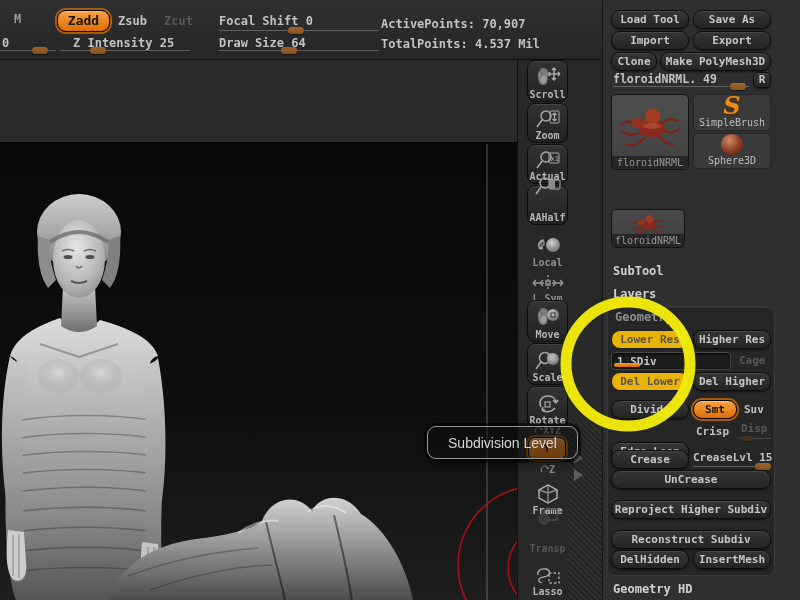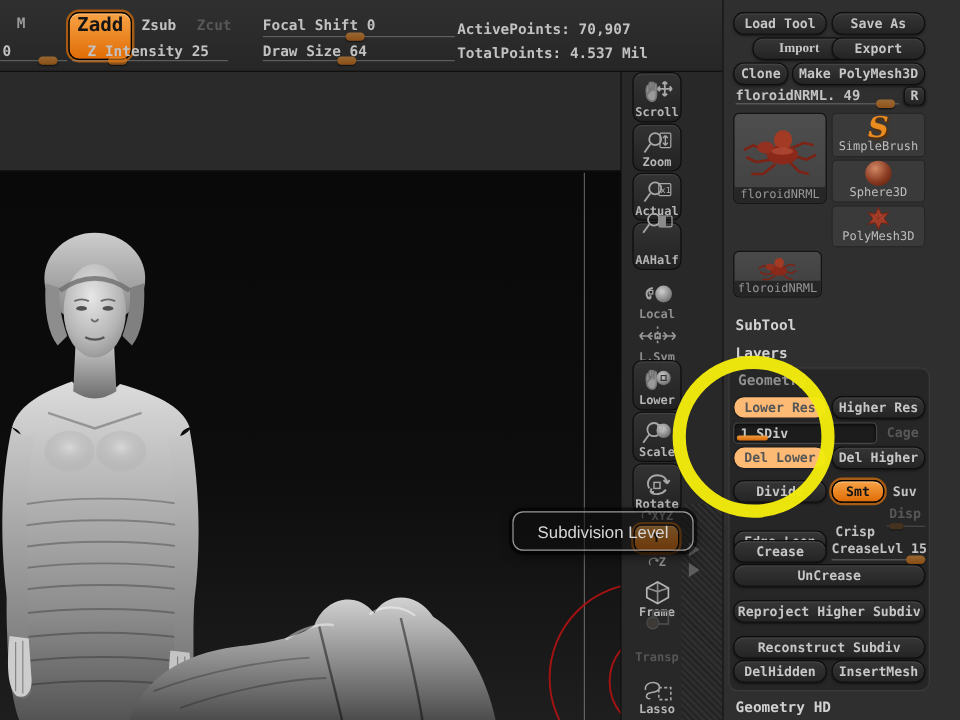--- a/index.html
+++ b/index.html
@@ -18,21 +18,21 @@
   .track{position:absolute;height:1px;background:#8a8a8a;opacity:.55;}
   .handle{position:absolute;width:16px;height:7px;border-radius:4px;
           background:linear-gradient(#f59b3c,#dd6f08);box-shadow:0 1px 1px #000;}
   
   .btn{position:absolute;height:19px;border-radius:9px;
        background:linear-gradient(#363636,#242424);
        border:1px solid #0e0e0e;color:#c6c6c6;
        font-size:11px;font-weight:bold;text-align:center;line-height:17px;
        box-shadow:inset 0 1px 0 rgba(255,255,255,.09),0 1px 2px rgba(0,0,0,.55);
        white-space:nowrap;overflow:hidden;}
-  .btn.disabled{background:#fdba74;color:#565656;border-color:#1c1c1c;
+  .btn.disabled{background:#eab308;color:#565656;border-color:#1c1c1c;
        box-shadow:inset 0 1px 0 rgba(255,255,255,.03);}
   .btn.orange{background:linear-gradient(#f7a245,#e06d06);color:#151515;
        border:1px solid #000;box-shadow:0 0 0 2px #a85b12, inset 0 1px 0 rgba(255,255,255,.35);}
   .hdr{position:absolute;font-size:12px;font-weight:bold;color:#d2d2d2;white-space:nowrap;}
   
   .canvas{left:0;top:60px;width:518px;height:540px;overflow:hidden;
           border-right:1px solid #101010;background:#0b0b0b;}
   .canvas-gray{position:absolute;left:0;top:0;width:518px;height:83px;background:#2a2a2a;
           border-bottom:1px solid #060606;}
   .canvas-black{position:absolute;left:0;top:83px;width:518px;height:457px;
@@ -81,21 +81,21 @@
         display:flex;align-items:center;justify-content:center;white-space:nowrap;}
   .ring{z-index:60;pointer-events:none;}
 </style>
 </head>
 <body>
 
 <div id="stage">
 
   <div class="abs topbar">
     <div class="lbl faint" style="left:14px;top:12px;">M</div>
-    <div class="btn orange" style="left:57px;top:10px;width:53px;height:40px;line-height:20px;font-size:16px;">Zadd</div>
+    <div class="btn orange" style="left:57px;top:10px;width:53px;height:22px;line-height:20px;font-size:13px;">Zadd</div>
     <div class="lbl" style="left:118px;top:14px;">Zsub</div>
     <div class="lbl dim" style="left:164px;top:14px;">Zcut</div>
 
     <div class="lbl" style="left:219px;top:14px;">Focal Shift 0</div>
     <div class="track" style="left:219px;top:30px;width:160px;">
       <div class="handle" style="left:69px;top:-3px;"></div>
     </div>
 
     <div class="lbl" style="left:2px;top:36px;">0</div>
     <div class="track" style="left:0px;top:50px;width:56px;">
@@ -293,21 +293,21 @@
               </radialGradient>
             </defs>
           <circle cx="19" cy="10" r="7" fill="url(#gs1)"></circle>
           <path d="M10,5 C4,6 3,12 8,14 M8,14 L5,13 M8,14 L8,11" fill="none" stroke="#a8a8a8" stroke-width="1.6"></path>
           <rect x="7" y="7" width="3" height="3" fill="none" stroke="#a8a8a8" stroke-width="1"></rect>
         </svg>
         </span>
       <span class="tl dim2">Local</span>
     </div>
 
-    <div class="tflat" style="top:210px;height:34px;justify-content:space-between;">
+    <div class="tflat" style="top:210px;height:34px;">
       <span class="icon">
         <svg width="34" height="20" viewBox="0 0 34 20" fill="none" stroke="#989898" stroke-width="1.4">
           <path d="M17,2 L17,18" stroke-dasharray="2 2"></path>
           <path d="M2,10 L13,10 M21,10 L32,10 M2,10 L5,7 M2,10 L5,13 M32,10 L29,7 M32,10 L29,13"></path>
           <path d="M9,10 L12,7 M9,10 L12,13 M25,10 L22,7 M25,10 L22,13"></path>
           <rect x="15" y="8" width="4" height="4"></rect>
         </svg>
         </span>
       <span class="tl dim2">L.Sym</span>
     </div>
@@ -319,21 +319,21 @@
               <radialGradient id="gs2" cx=".4" cy=".35" r=".8">
             <stop offset="0" stop-color="#cfcfcf"></stop>
                 <stop offset="1" stop-color="#5a5a5a"></stop>
               </radialGradient>
             </defs>
           <path d="M4,13 C3,8 4,5 6,5 L6,11 M6,5 C6,2 8,2 8,5 L8,10 M8,5 C8,2 10,2 10,5 L10,10 M10,6 C10,3 12,3 12,6 L12,13 C12,17 10,19 7,18 C5,17 4,15 4,13 Z" fill="#999" stroke="#777" stroke-width="1.4"></path>
           <circle cx="18" cy="9" r="6" fill="url(#gs2)"></circle>
           <rect x="16" y="7" width="4" height="4" fill="none" stroke="#333" stroke-width="1"></rect>
         </svg>
         </span>
-      <span class="tl">Lower</span>
+      <span class="tl">Move</span>
     </div>
 
     <div class="tbtn" style="top:283px;height:42px;">
       <span class="icon">
         <svg width="26" height="23" viewBox="0 0 26 23">
           <circle cx="10" cy="9" r="5.5" fill="none" stroke="#a8a8a8" stroke-width="1.5"></circle>
           <path d="M6,13 L1,20" stroke="#a8a8a8" stroke-width="1.5"></path>
           <circle cx="18" cy="10" r="6" fill="url(#gs2)"></circle>
           <rect x="13" y="5" width="4" height="4" fill="none" stroke="#a8a8a8" stroke-width="1"></rect>
         </svg>
@@ -395,21 +395,21 @@
           <rect x="14" y="7" width="10" height="10" stroke-dasharray="2.5 2"></rect>
         </svg>
         </span>
       <span class="tl">Lasso</span>
     </div>
   </div>
 
   <div class="abs rpanel">
     <div class="btn" style="left:8px;top:10px;width:78px;">Load Tool</div>
     <div class="btn" style="left:90px;top:10px;width:78px;">Save As</div>
-    <div class="btn" style="left:24px;top:31px;width:78px;font-family:Liberation Serif, serif;">Import</div>
+    <div class="btn" style="left:8px;top:31px;width:78px;">Import</div>
     <div class="btn" style="left:90px;top:31px;width:78px;">Export</div>
     <div class="btn" style="left:8px;top:52px;width:46px;">Clone</div>
     <div class="btn" style="left:57px;top:52px;width:111px;">Make PolyMesh3D</div>
 
     <div class="lbl" style="left:10px;top:72px;font-size:11.5px;">floroidNRML. 49</div>
     <div class="track" style="left:10px;top:86px;width:136px;">
       <div class="handle" style="left:117px;top:-3px;"></div>
     </div>
     <div class="btn" style="left:150px;top:72px;width:18px;height:16px;line-height:14px;border-radius:5px;">R</div>
 
@@ -435,27 +435,20 @@
       <div style="font-family:'DejaVu Serif',serif;font-weight:bold;font-style:italic;font-size:24px;line-height:22px;color:#e98b1f;text-shadow:1px 2px 2px #5a2c00;">S</div>
       <div class="cap">SimpleBrush</div>
     </div>
 
     <div class="tile" style="left:90px;top:133px;width:78px;height:36px;">
       <div class="sphere" style="width:22px;height:22px;background:radial-gradient(circle at 38% 30%,#d18a66,#8a3b22 55%,#501708);"></div>
       <div class="cap">Sphere3D</div>
     </div>
 
 
-    <div class="tile" style="left:90px;top:171px;width:78px;height:35px;">
-      <svg width="24" height="24" viewBox="0 0 28 28">
-        <path d="M14,1 L17.5,9 L26,7 L20.5,14 L26,21 L17.5,19 L14,27 L10.5,19 L2,21 L7.5,14 L2,7 L10.5,9 Z" fill="#a8402c" stroke="#6e2012" stroke-width="1"></path>
-        <path d="M14,1 L14,27 M2,7 L26,21 M26,7 L2,21" stroke="#7c2a18" stroke-width=".8" opacity=".8"></path>
-      </svg>
-      <div class="cap">PolyMesh3D</div>
-    </div>
 
     <div class="bigtile" style="left:8px;top:209px;width:74px;height:39px;background:linear-gradient(#4a4a4a,#3e3e3e);">
       <svg width="72" height="26" viewBox="0 0 76 50">
         <g stroke="#7c2315" stroke-width="2.5" fill="none">
           <path d="M30,30 L16,22 L8,26"></path>
             <path d="M32,34 L18,36 L10,32"></path>
             <path d="M34,38 L24,44 L14,44"></path>
           <path d="M44,34 L54,42 L62,44"></path>
             <path d="M46,30 L60,34 L68,30"></path>
             <path d="M44,26 L58,20 L66,22"></path>
@@ -483,21 +476,21 @@
     <div class="lbl dim" style="left:136px;top:354px;font-size:11px;">Cage</div>
 
     <div class="btn disabled" style="left:8px;top:372px;width:78px;">Del Lower</div>
     <div class="btn" style="left:90px;top:372px;width:78px;">Del Higher</div>
 
     <div class="btn" style="left:8px;top:400px;width:78px;">Divide</div>
     <div class="btn orange" style="left:90px;top:400px;width:44px;">Smt</div>
     <div class="lbl" style="left:141px;top:403px;font-size:11px;text-align:right;">Suv</div>
 
     <div class="btn" style="left:8px;top:422px;width:78px;margin-top:20px;">Edge Loop</div>
-    <div class="lbl" style="left:93px;top:425px;font-size:11px;margin-top:12px;">Crisp</div>
+    <div class="lbl" style="left:93px;top:425px;font-size:11px;">Crisp</div>
     <div class="lbl dim" style="left:138px;top:422px;font-size:11px;">Disp</div>
     <div class="track" style="left:136px;top:438px;width:32px;opacity:.35;">
       <div class="handle" style="left:2px;top:-2px;width:12px;height:5px;background:#7d4a12;"></div>
     </div>
 
     <div class="btn" style="left:8px;top:450px;width:78px;">Crease</div>
     <div class="lbl" style="left:90px;top:451px;font-size:11px;">CreaseLvl 15</div>
     <div class="track" style="left:90px;top:466px;width:78px;">
       <div class="handle" style="left:62px;top:-3px;"></div>
     </div>

